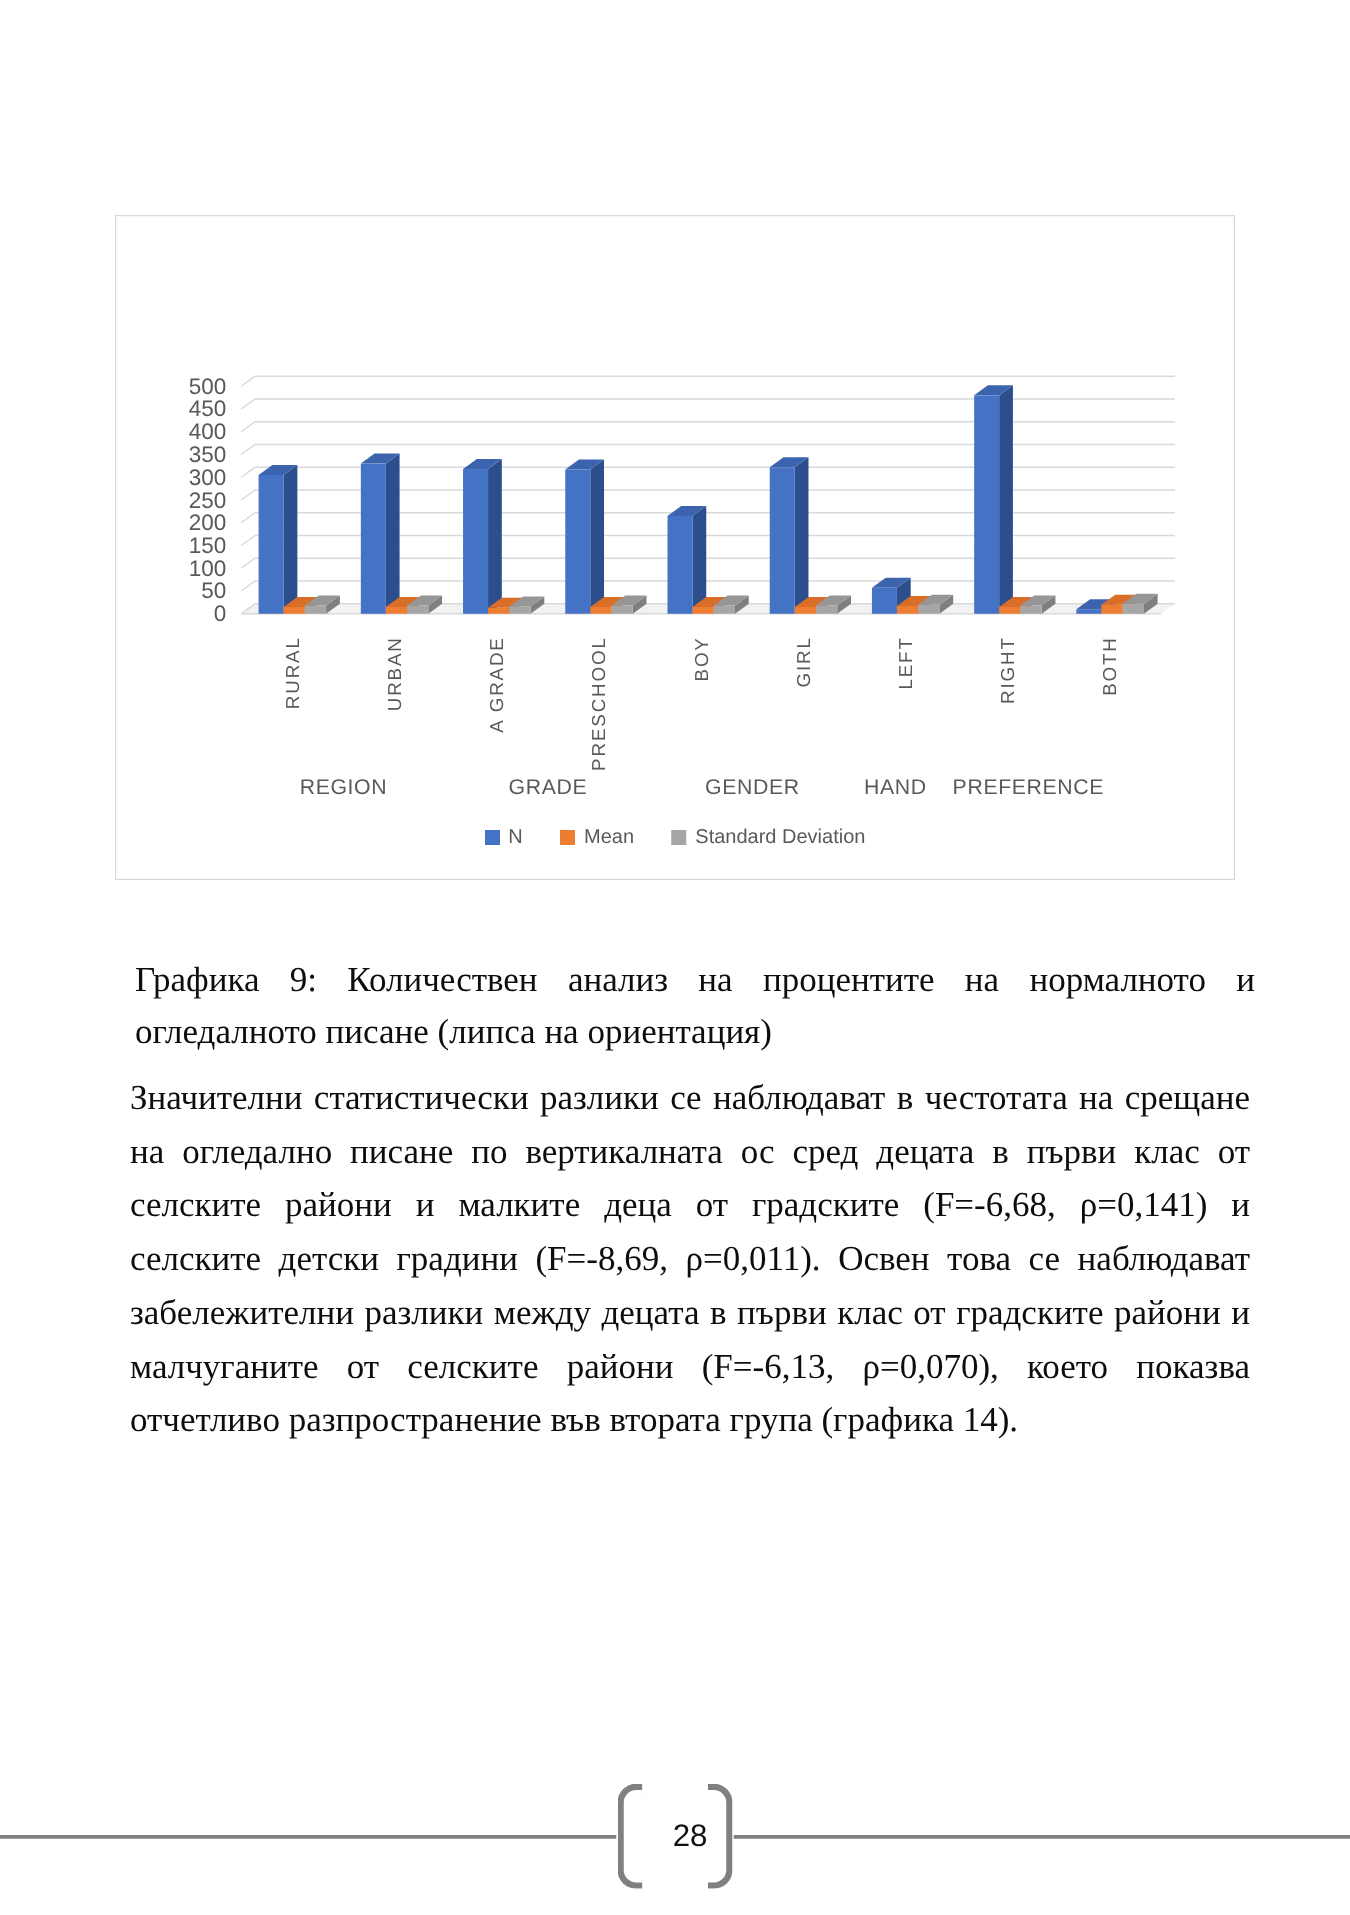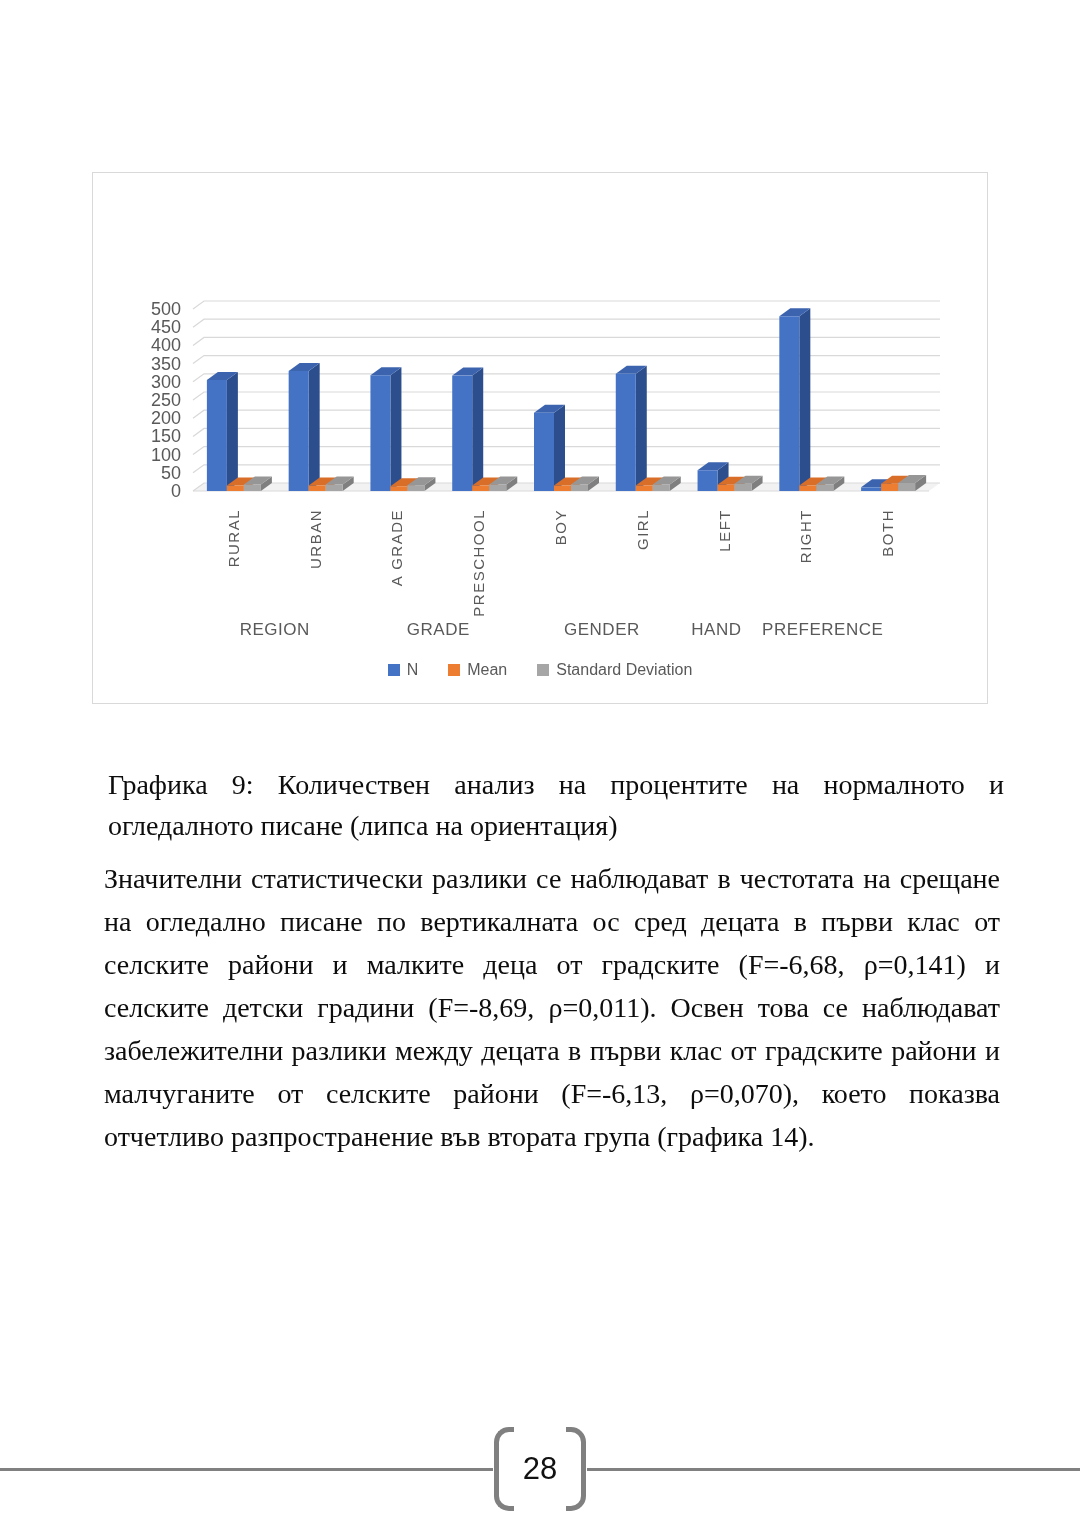--- a/index.html
+++ b/index.html
@@ -61,23 +61,23 @@
   }
   .rule{flex:1;height:3px;background:#808080;}
   .bracket{
     width:20px;height:84px;
     box-sizing:border-box;
     border:5px solid #808080;
   }
   .bracket.left{border-right:none;border-radius:15px 0 0 15px;margin-left:1px;}
   .bracket.right{border-left:none;border-radius:0 15px 15px 0;margin-right:1px;}
   .pagenum{
-    width:52px;text-align:center;
+    width:52px;text-align:right;
     font-family:"Liberation Sans",sans-serif;
-    font-size:31px;color:#111111;
+    font-size:25px;color:#111111;
   }
 </style>
 </head>
 <body>
 
 <div class="page">
 
   <div class="chart-box">
     <div class="chart-title">
     </div>

